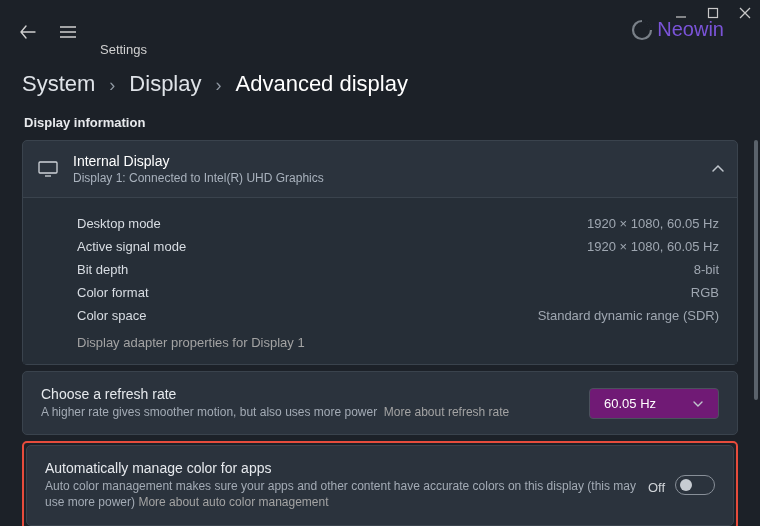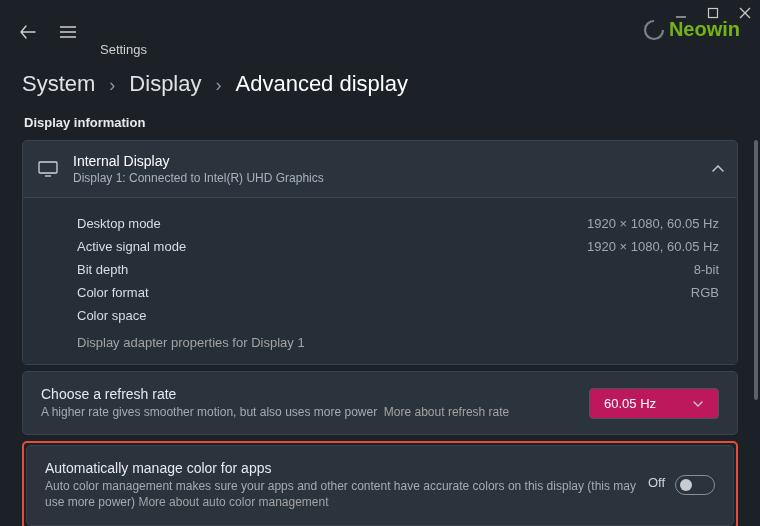--- a/index.html
+++ b/index.html
@@ -27,29 +27,28 @@
       top: 6px;
       right: 8px;
       display: flex;
       gap: 18px;
       align-items: center;
     }
     .window-controls div { width: 14px; height: 14px; display: flex; align-items: center; justify-content: center; cursor: pointer; }
     .watermark {
       position: absolute;
       top: 18px;
-      right: 20px;
+      right: 36px;
       font-size: 20px;
-      color: #84cc16;
+      color: #8b5cf6;
       display: flex;
       align-items: center;
       gap: 4px;
       opacity: .85;
       pointer-events: none;
-      font-weight: bold;
     }
     .breadcrumb {
       display: flex;
       align-items: baseline;
       gap: 14px;
       padding: 8px 22px 14px;
     }
     .breadcrumb .crumb {
       font-size: 22px;
       font-weight: 400;
@@ -101,32 +100,32 @@
     .body-link { margin-top: 8px; font-size: 13px; }
     .setting-row {
       display: flex;
       align-items: center;
       padding: 14px 18px;
     }
     .setting-text { flex: 1; }
     .setting-title { font-size: 14px; color: #e6e9ed; }
     .setting-desc { font-size: 12px; color: #a3abb5; margin-top: 2px; line-height: 1.35; }
     .dropdown {
-      background: #be185d;
+      background: #701a75;
       border: 1px solid #4a525c;
       border-radius: 4px;
       padding: 7px 14px;
       min-width: 130px;
       display: flex;
       justify-content: space-between;
       align-items: center;
       font-size: 13px;
       cursor: pointer;
     }
-    .toggle-wrap { display: flex; align-items: flex-start; gap: 10px; }
+    .toggle-wrap { display: flex; align-items: flex-end; gap: 10px; }
     .toggle-label { font-size: 13px; color: #d0d4d9; }
     .toggle {
       width: 40px;
       height: 20px;
       border: 1px solid #888f98;
       border-radius: 10px;
       position: relative;
       cursor: pointer;
     }
     .toggle::after {
@@ -241,20 +240,21 @@
       <div class="prop-row">
           <div class="prop-label">Bit depth</div>
           <div class="prop-value">8-bit</div>
         </div>
       <div class="prop-row">
           <div class="prop-label">Color format</div>
           <div class="prop-value">RGB</div>
         </div>
       <div class="prop-row">
           <div class="prop-label">Color space</div>
+          <div class="prop-value">Standard dynamic range (SDR)</div>
         </div>
       <div class="body-link link">Display adapter properties for Display 1</div>
     </div>
   </div>
 
   <div class="card">
     <div class="setting-row">
       <div class="setting-text">
         <div class="setting-title">Choose a refresh rate</div>
         <div class="setting-desc">

